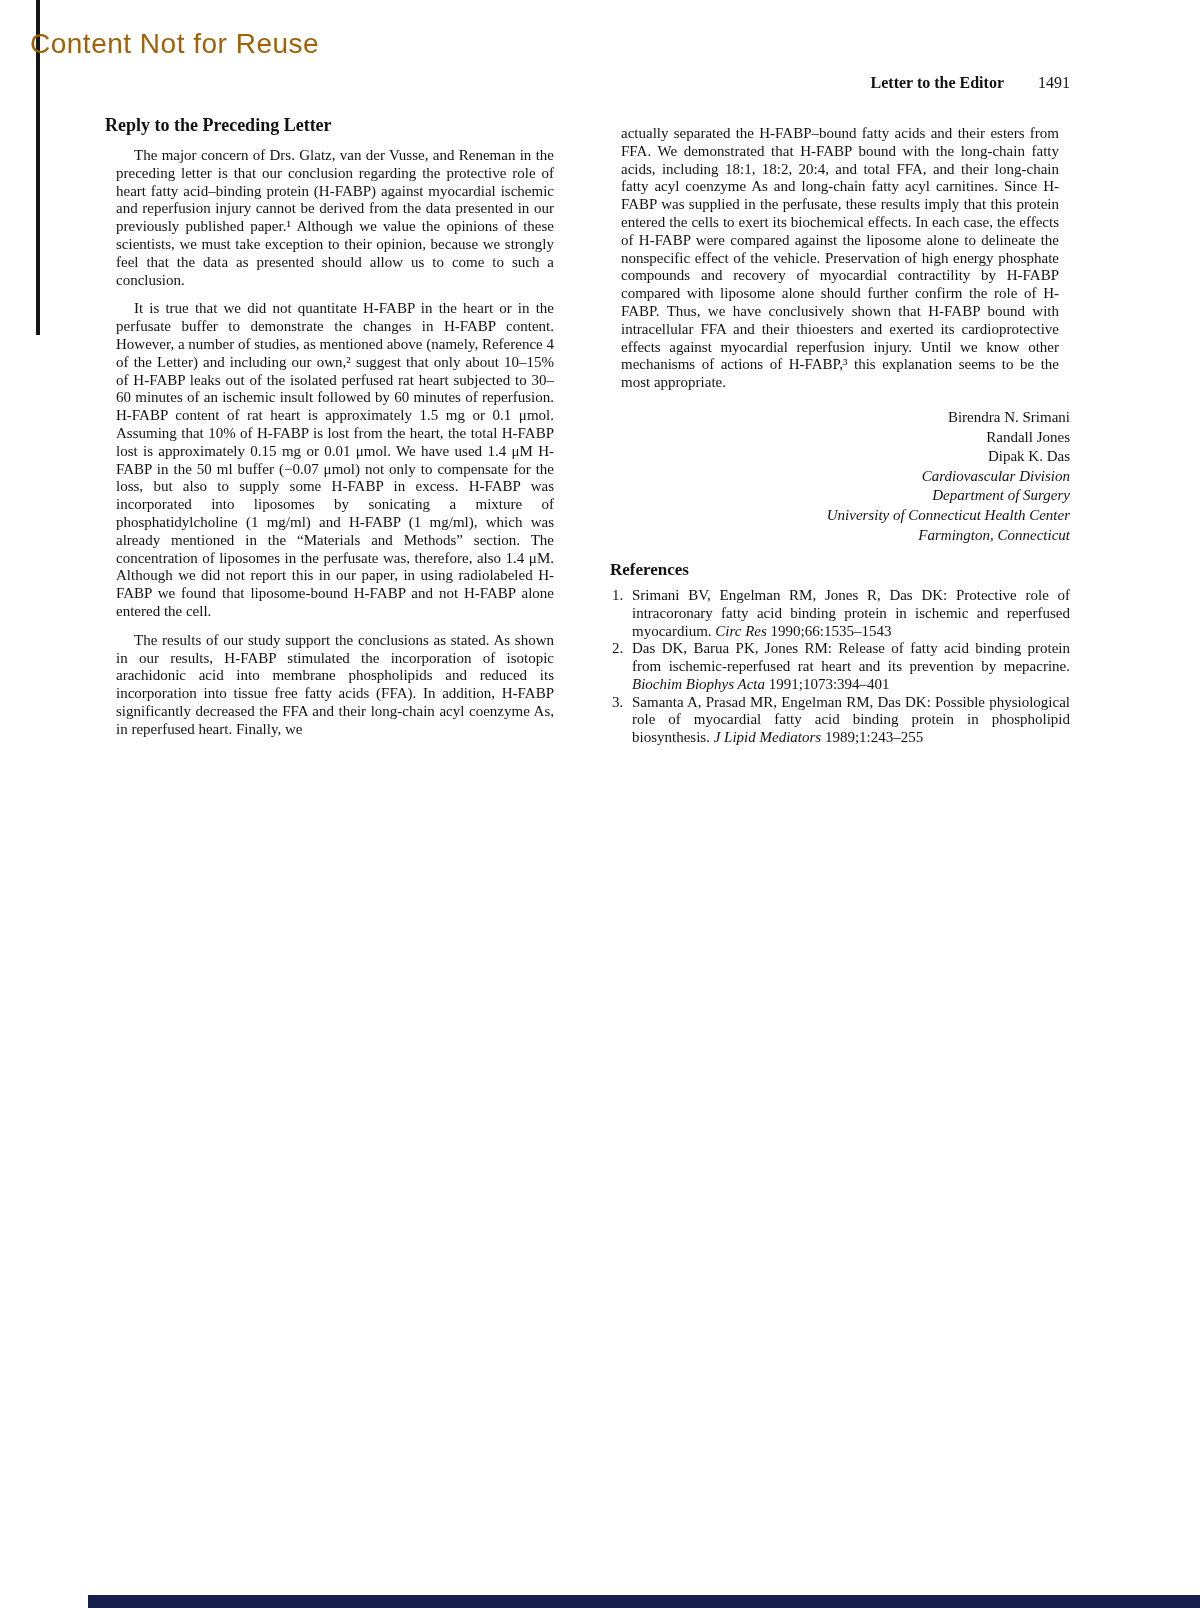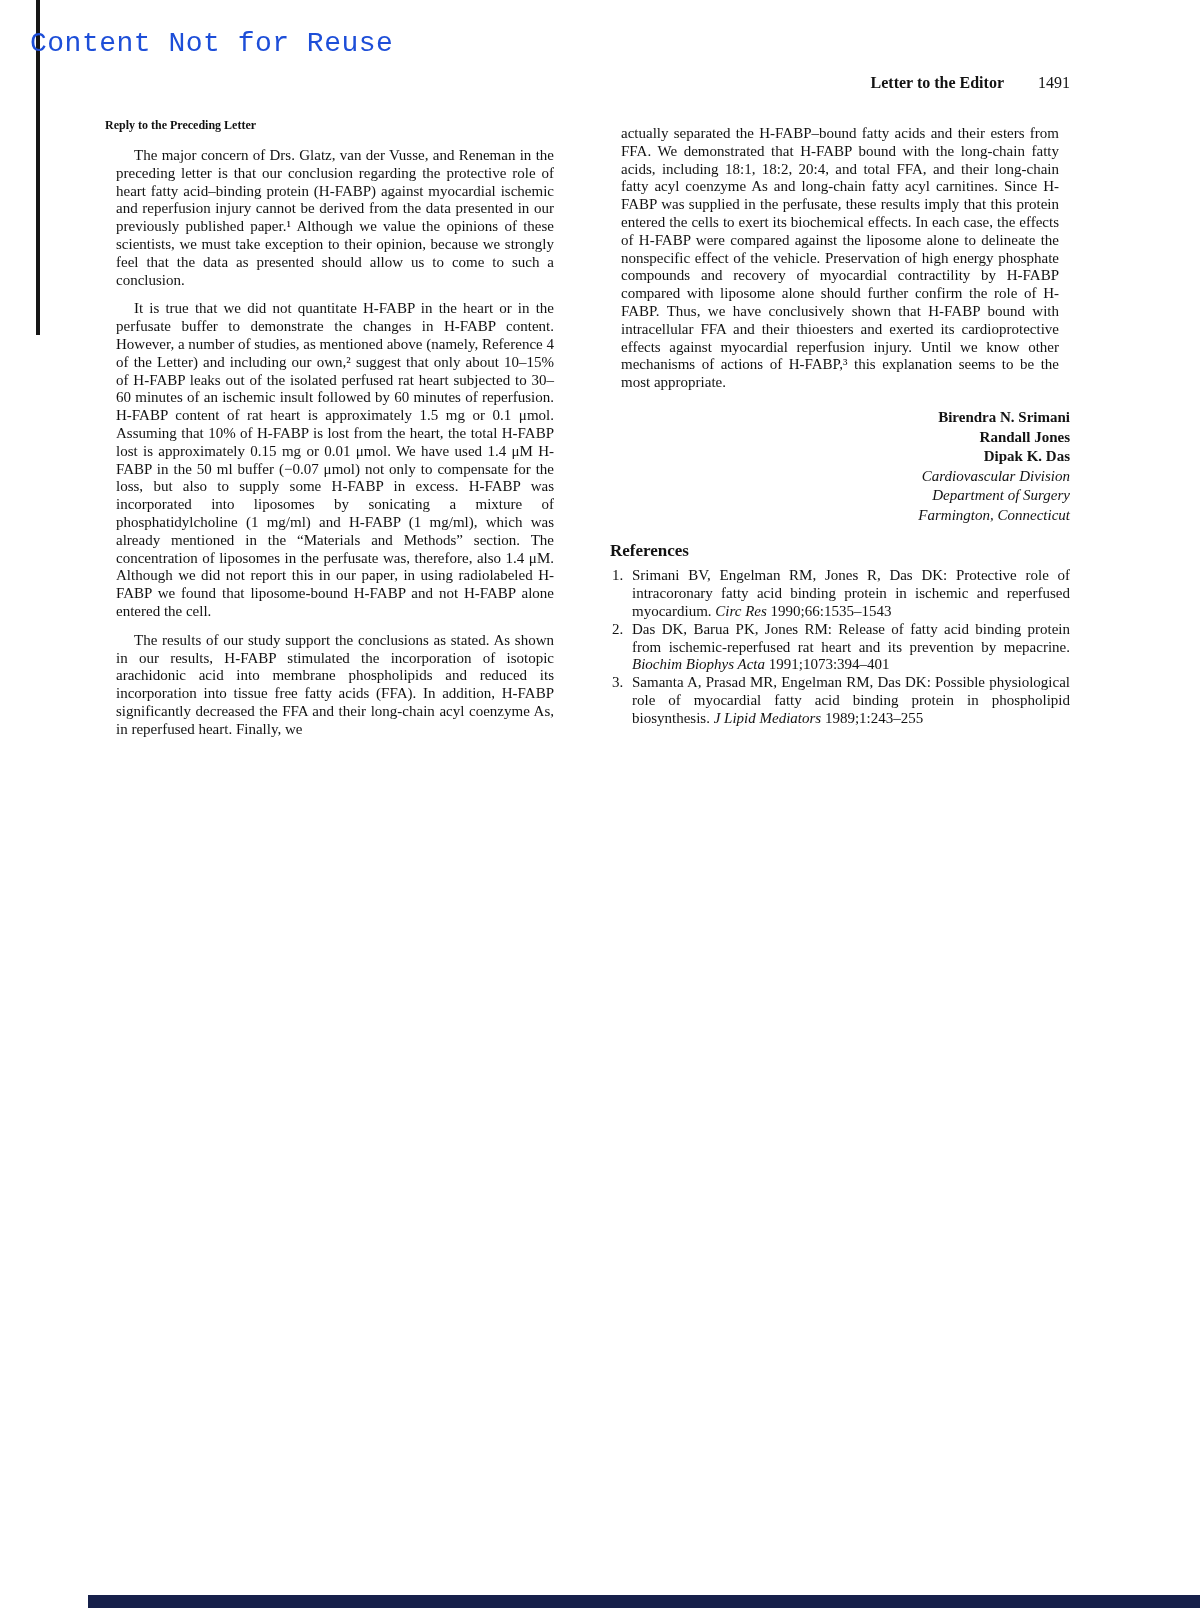--- a/index.html
+++ b/index.html
@@ -14,23 +14,23 @@
   }
   .scan-edge-line {
     position: absolute;
     left: 36px; top: 0;
     width: 4px; height: 335px;
     background: #161616;
   }
   .watermark {
     position: absolute;
     top: 28px; left: 30px;
-    font-family: Liberation Mono, monospace;
+    font-family: Liberation Sans, sans-serif;
     font-size: 28px;
-    color: #1d4ed8;
+    color: #a16207;
     letter-spacing: 0.5px;
   }
   .running-head {
     position: absolute;
     top: 74px; left: 610px; width: 460px;
     display: flex;
     justify-content: flex-end;
     align-items: baseline;
     gap: 34px;
     font-size: 16px;
@@ -43,37 +43,37 @@
     display: flex;
     gap: 45px;
   }
   .col {
     width: 460px;
     font-size: 15px;
     line-height: 17.8px;
     text-align: justify;
   }
   .article-title {
-    font-size: 12px;
+    font-size: 18px;
     font-weight: bold;
     margin: 0 0 9px 0;
     text-align: left;
     line-height: 22px;
   }
   .col p {
     margin: 11px;
     text-indent: 18px;
   }
   .col p.no-indent { text-indent: 0; }
   .signature-block {
     margin-top: 16px;
     text-align: right;
     line-height: 19.6px;
   }
-  .sig-name { font-weight: bold; }
+  .sig-name { font-weight: normal; }
   .sig-aff { font-style: italic; }
   .references-title {
     font-size: 17px;
     font-weight: bold;
     margin: 16px 0 8px 0;
   }
   .ref {
     position: relative;
     padding-left: 22px;
     margin: 0;
@@ -116,20 +116,21 @@
 
     <div class="col">
       <p class="no-indent">actually separated the H-FABP–bound fatty acids and their esters from FFA. We demonstrated that H-FABP bound with the long-chain fatty acids, including 18:1, 18:2, 20:4, and total FFA, and their long-chain fatty acyl coenzyme As and long-chain fatty acyl carnitines. Since H-FABP was supplied in the perfusate, these results imply that this protein entered the cells to exert its biochemical effects. In each case, the effects of H-FABP were compared against the liposome alone to delineate the nonspecific effect of the vehicle. Preservation of high energy phosphate compounds and recovery of myocardial contractility by H-FABP compared with liposome alone should further confirm the role of H-FABP. Thus, we have conclusively shown that H-FABP bound with intracellular FFA and their thioesters and exerted its cardioprotective effects against myocardial reperfusion injury. Until we know other mechanisms of actions of H-FABP,³ this explanation seems to be the most appropriate.</p>
 
       <div class="signature-block">
         <div class="sig-name">Birendra N. Srimani</div>
         <div class="sig-name">Randall Jones</div>
         <div class="sig-name">Dipak K. Das</div>
         <div class="sig-aff">Cardiovascular Division</div>
         <div class="sig-aff">Department of Surgery</div>
+        <div class="sig-aff">University of Connecticut Health Center</div>
         <div class="sig-aff">Farmington, Connecticut</div>
       </div>
 
       <h2 class="references-title">References</h2>
 
       <div class="ref">
         <span class="ref-num">1.</span><span>Srimani BV, Engelman RM, Jones R, Das DK: Protective role of intracoronary fatty acid binding protein in ischemic and reperfused myocardium. </span><span class="journal">Circ Res</span><span> 1990;66:1535–1543</span>
       </div>
       <div class="ref">
         <span class="ref-num">2.</span><span>Das DK, Barua PK, Jones RM: Release of fatty acid binding protein from ischemic-reperfused rat heart and its prevention by mepacrine. </span><span class="journal">Biochim Biophys Acta</span><span> 1991;1073:394–401</span>

